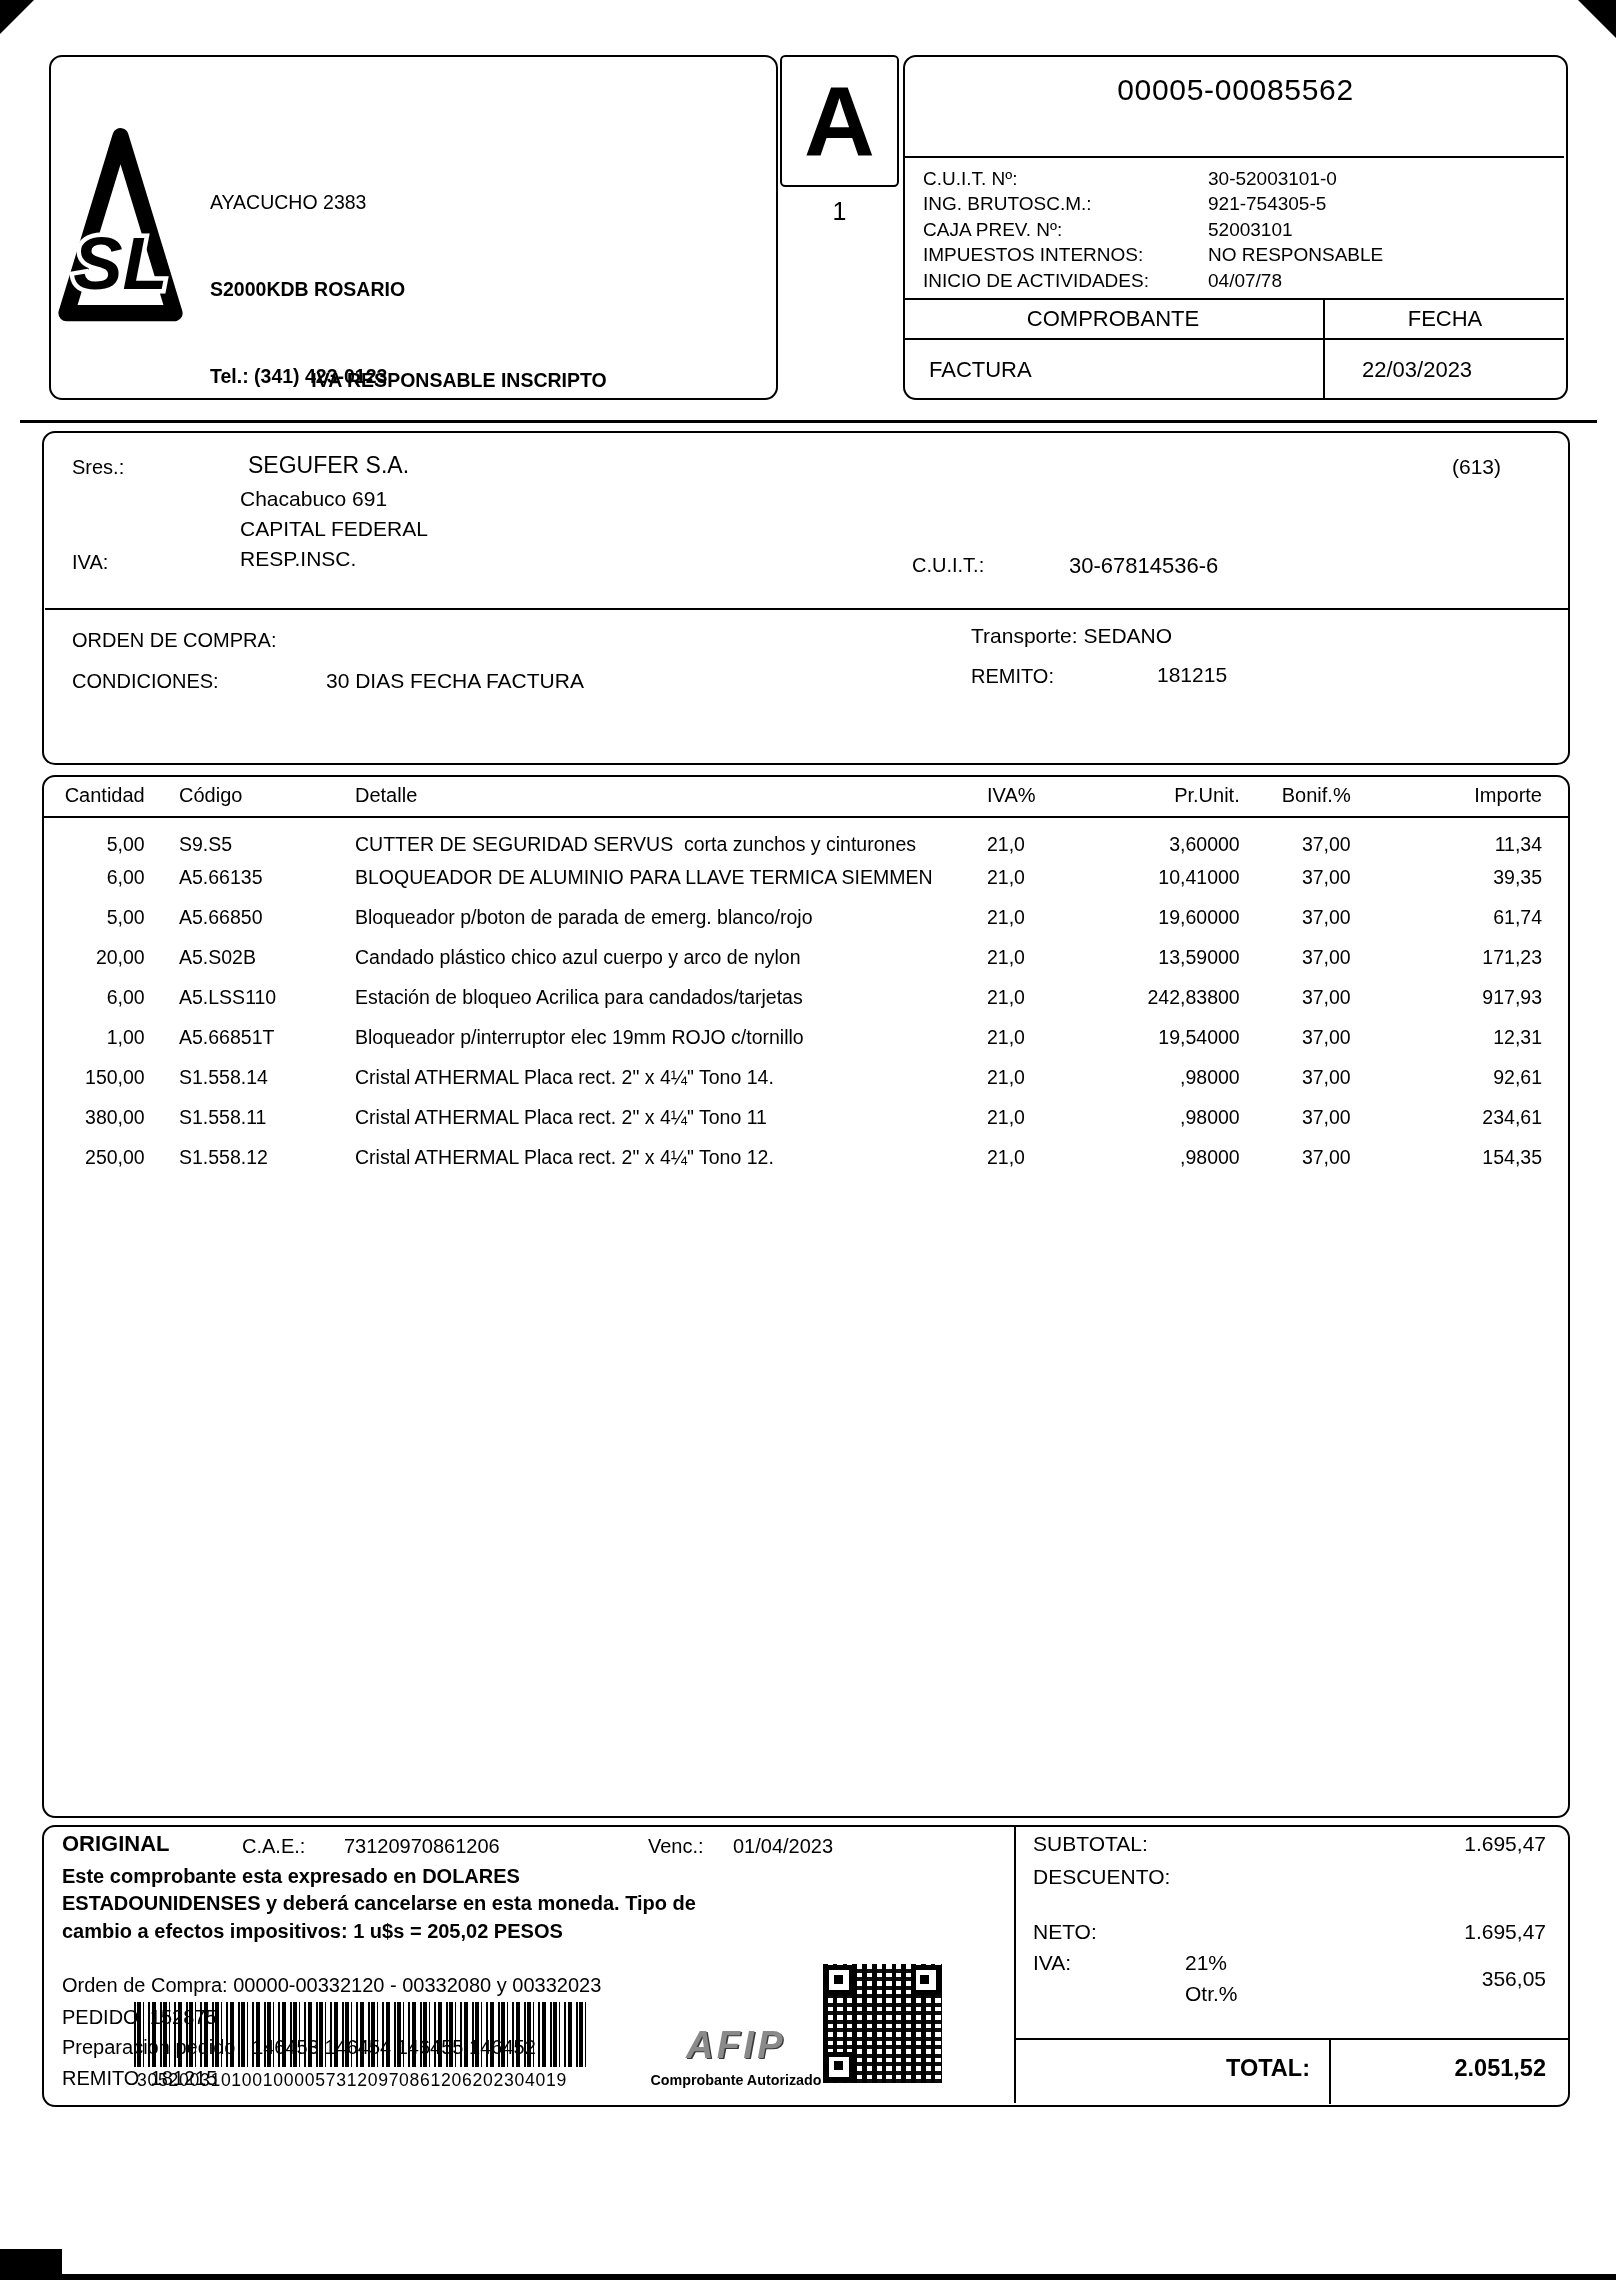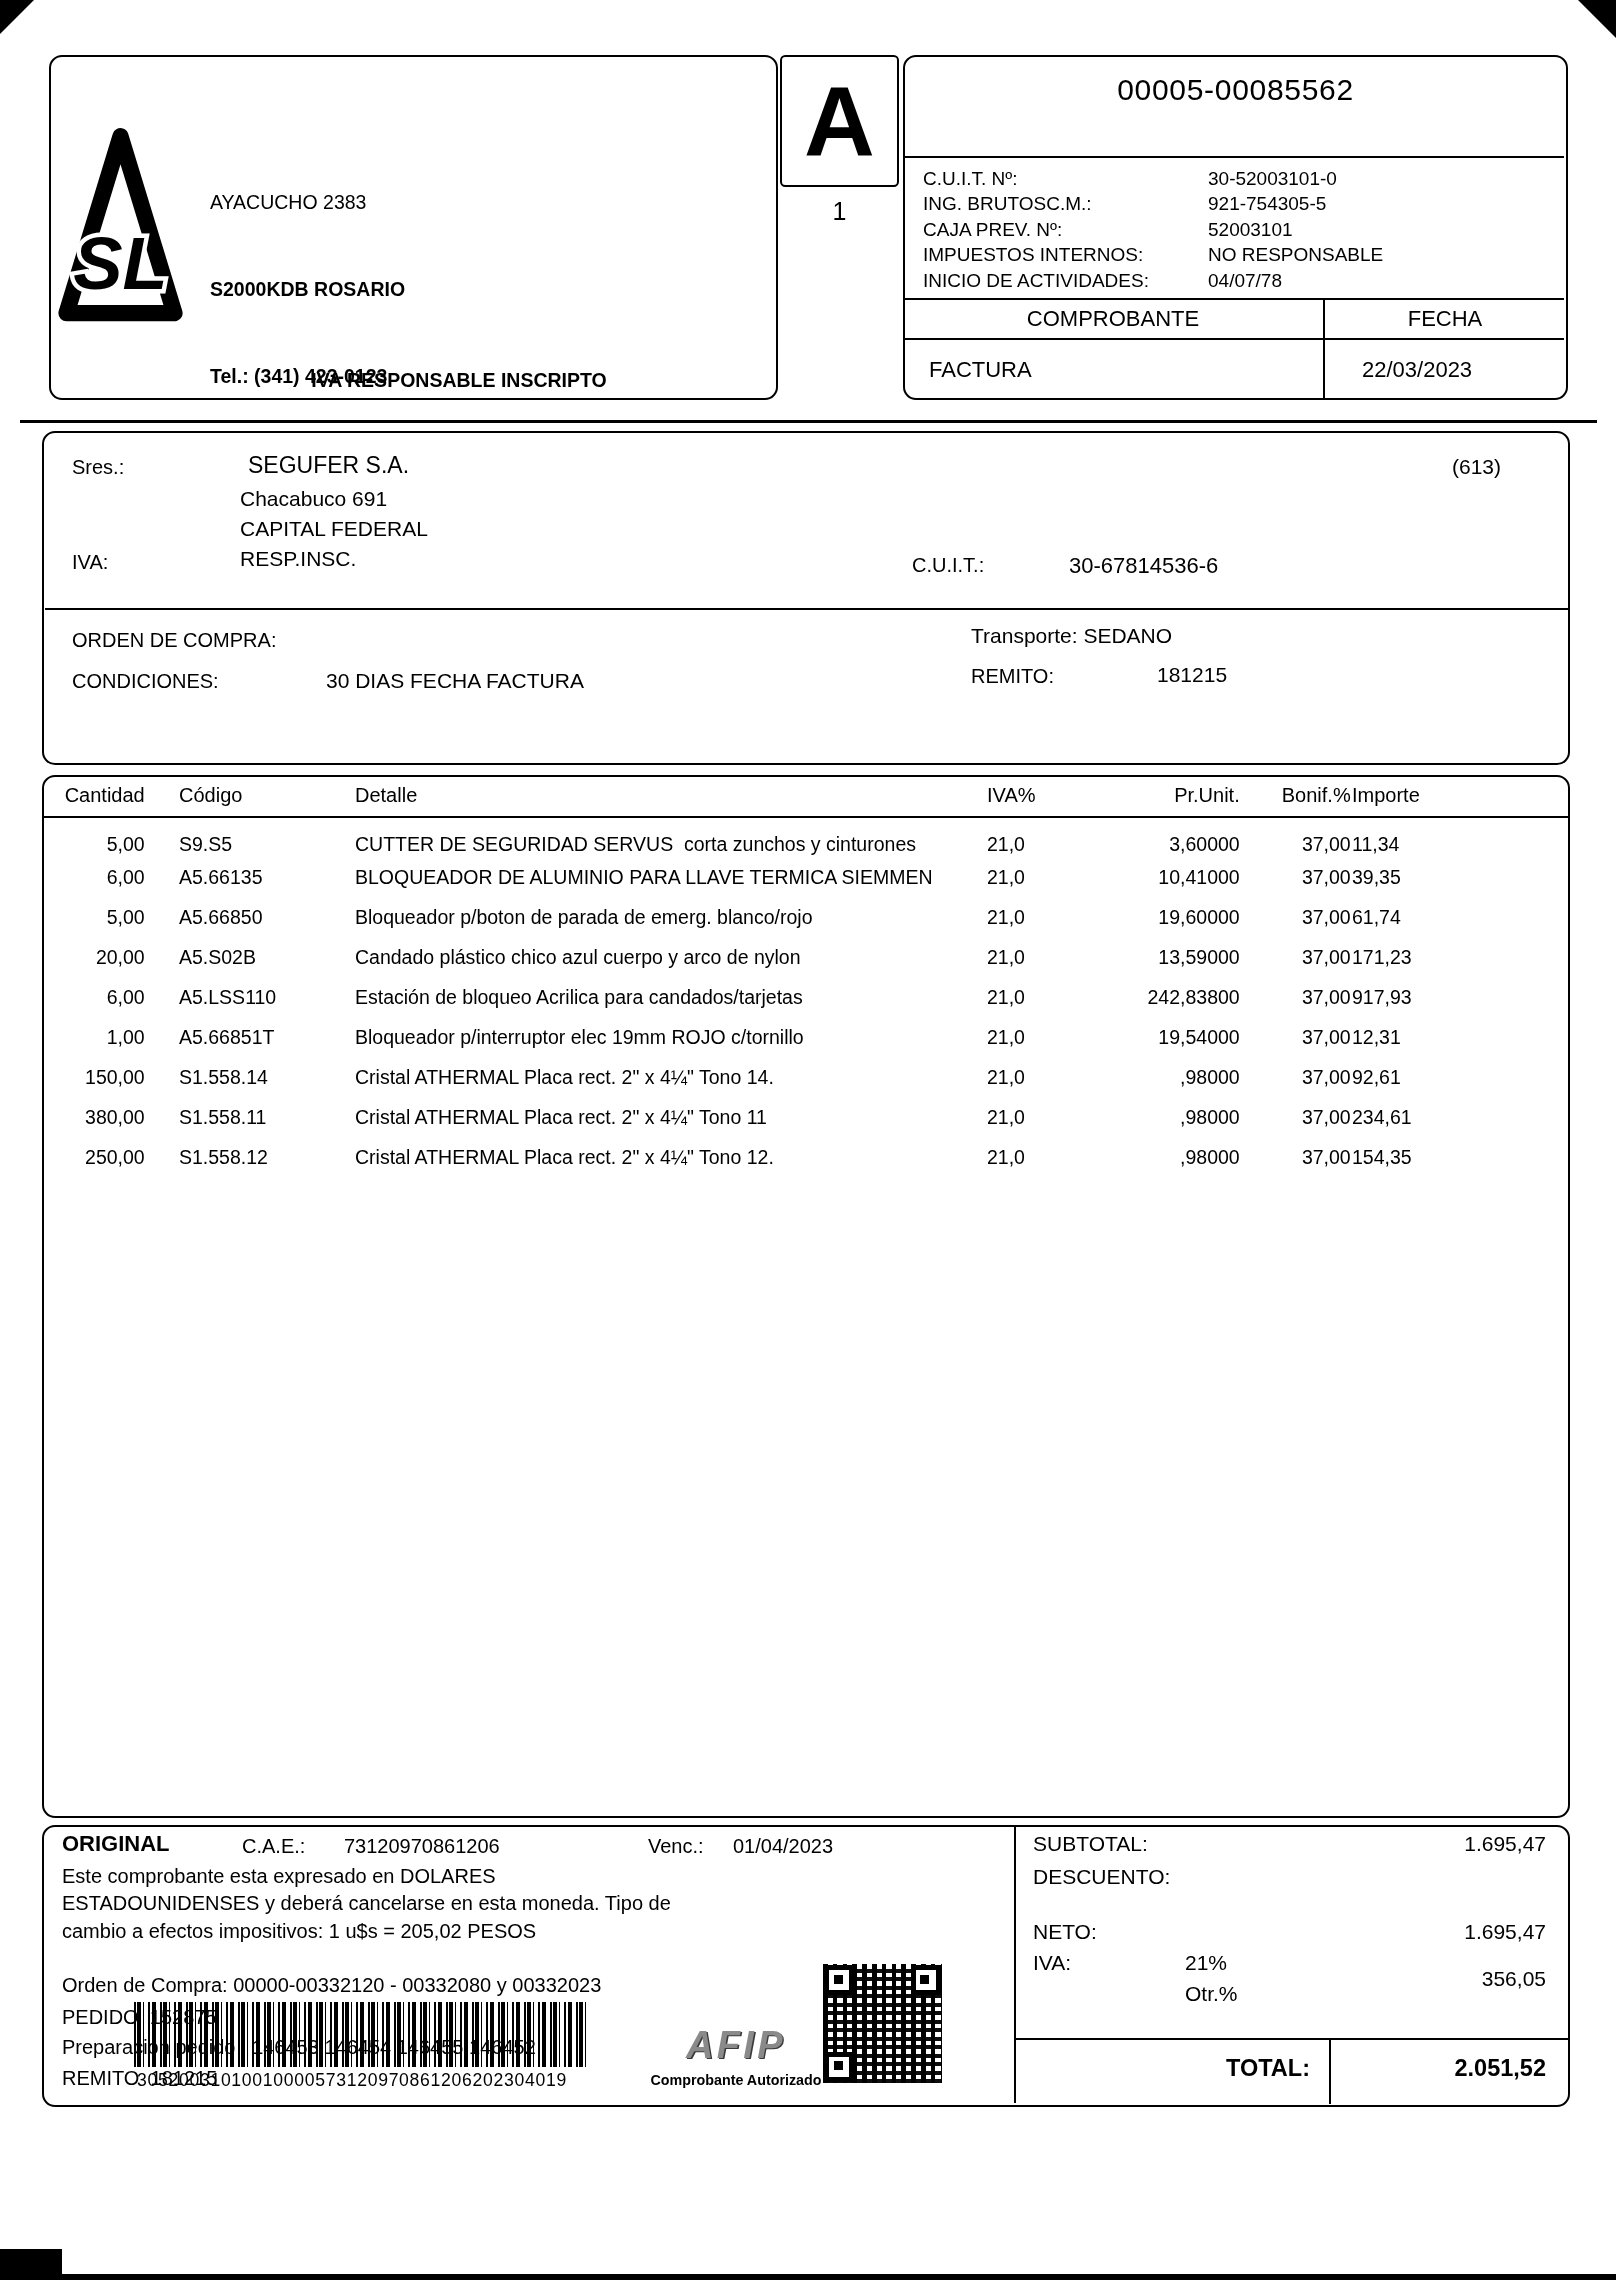--- a/index.html
+++ b/index.html
@@ -74,32 +74,32 @@
   #items-table th { font-weight:normal; font-size:20px; height:42px;
                     vertical-align:middle; border-bottom:2px solid #000; white-space:pre; }
   #items-table td { height:40px; vertical-align:middle; white-space:pre; overflow:hidden; }
   #items-table tbody tr:first-child td { padding-top:13px; }
   .cc0 { text-align:right; padding-right:1.3px; }
   .cc1 { text-align:left;  padding-left:33px; }
   .cc2 { text-align:left;  padding-left:33px; }
   .cc3 { text-align:left; padding-right:5.2px; }
   .cc4 { text-align:right; padding-right:1.3px; }
   .cc5 { text-align:right; padding-right:1.3px; }
-  .cc6 { text-align:left; padding-right:42px; }
+  .cc6 { text-align:right; padding-right:28px; }
 
   
   #footer-box { left:42px; top:1825px; width:1528px; height:282px; }
   #footer-vdiv { left:1014px; top:1827px; height:276px; }
 
   #original-label { left:62px;  top:1831px; font-size:22px; font-weight:bold; }
   #cae-label   { left:242px;  top:1835px; font-size:20px; }
   #cae-value   { left:344px;  top:1835px; font-size:20px; }
   #venc-label  { left:648px;  top:1835px; font-size:20px; }
   #venc-value  { left:733px; top:1835px; font-size:20px; }
-  .note-line   { position:absolute; left:62px; font-size:20px; white-space:pre; }
+  .note-line   { position:absolute; left:62px; font-size:20px; white-space:pre;font-weight:bold; }
   #note-1 { top:1865px; } #note-2 { top:1892px; } #note-3 { top:1920px; }
   #oc-footer   { left:62px; top:1974px; font-size:20px; }
   #pedido-line { left:62px; top:2006px; font-size:20px; }
   #prep-line   { left:62px; top:2036px; font-size:20px; }
   #remito-line { left:62px; top:2067px; font-size:20px; }
 
   #barcode { position:absolute; left:134px; top:2002px; width:456px; height:65px;
     background:repeating-linear-gradient(90deg,
       #000 0 2px, transparent 2px 3.3px,
       #000 3.3px 7.2px, transparent 7.2px 9px,

